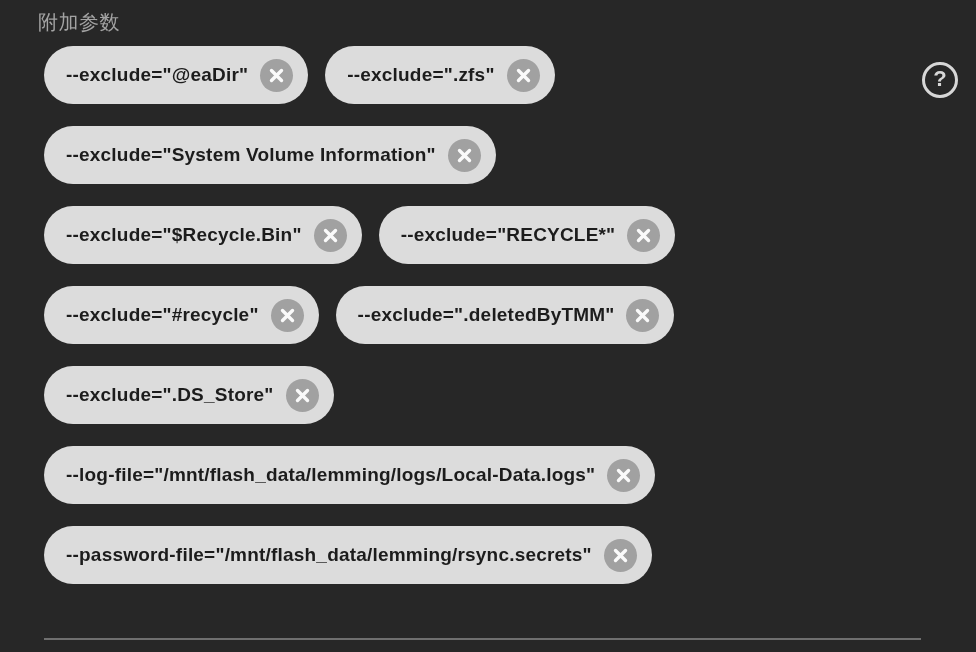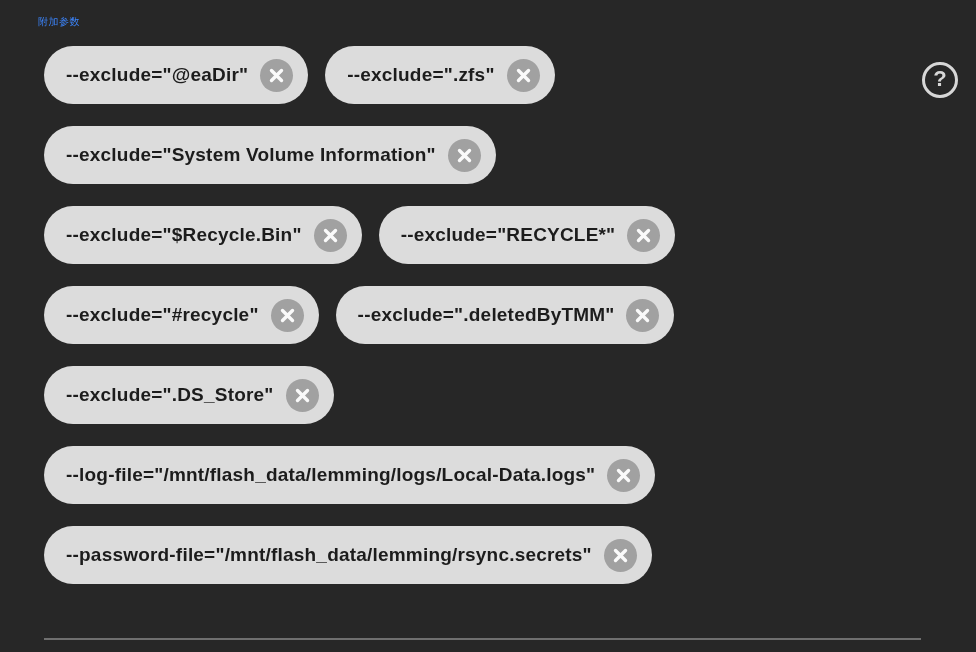--- a/index.html
+++ b/index.html
@@ -12,23 +12,23 @@
   .screen {
     position: relative;
     width: 976px;
     height: 652px;
     background: #272727;
   }
   .section-label {
     position: absolute;
     left: 38px;
     top: 12px;
-    font-size: 10px;
+    font-size: 20px;
     line-height: 20px;
-    color: #3b82f6;
+    color: #a3a3a3;
     letter-spacing: 0.5px;
   }
   .help-btn {
     position: absolute;
     left: 922px;
     top: 62px;
     width: 36px;
     height: 36px;
     border: 3px solid #d7d7d7;
     border-radius: 50%;

